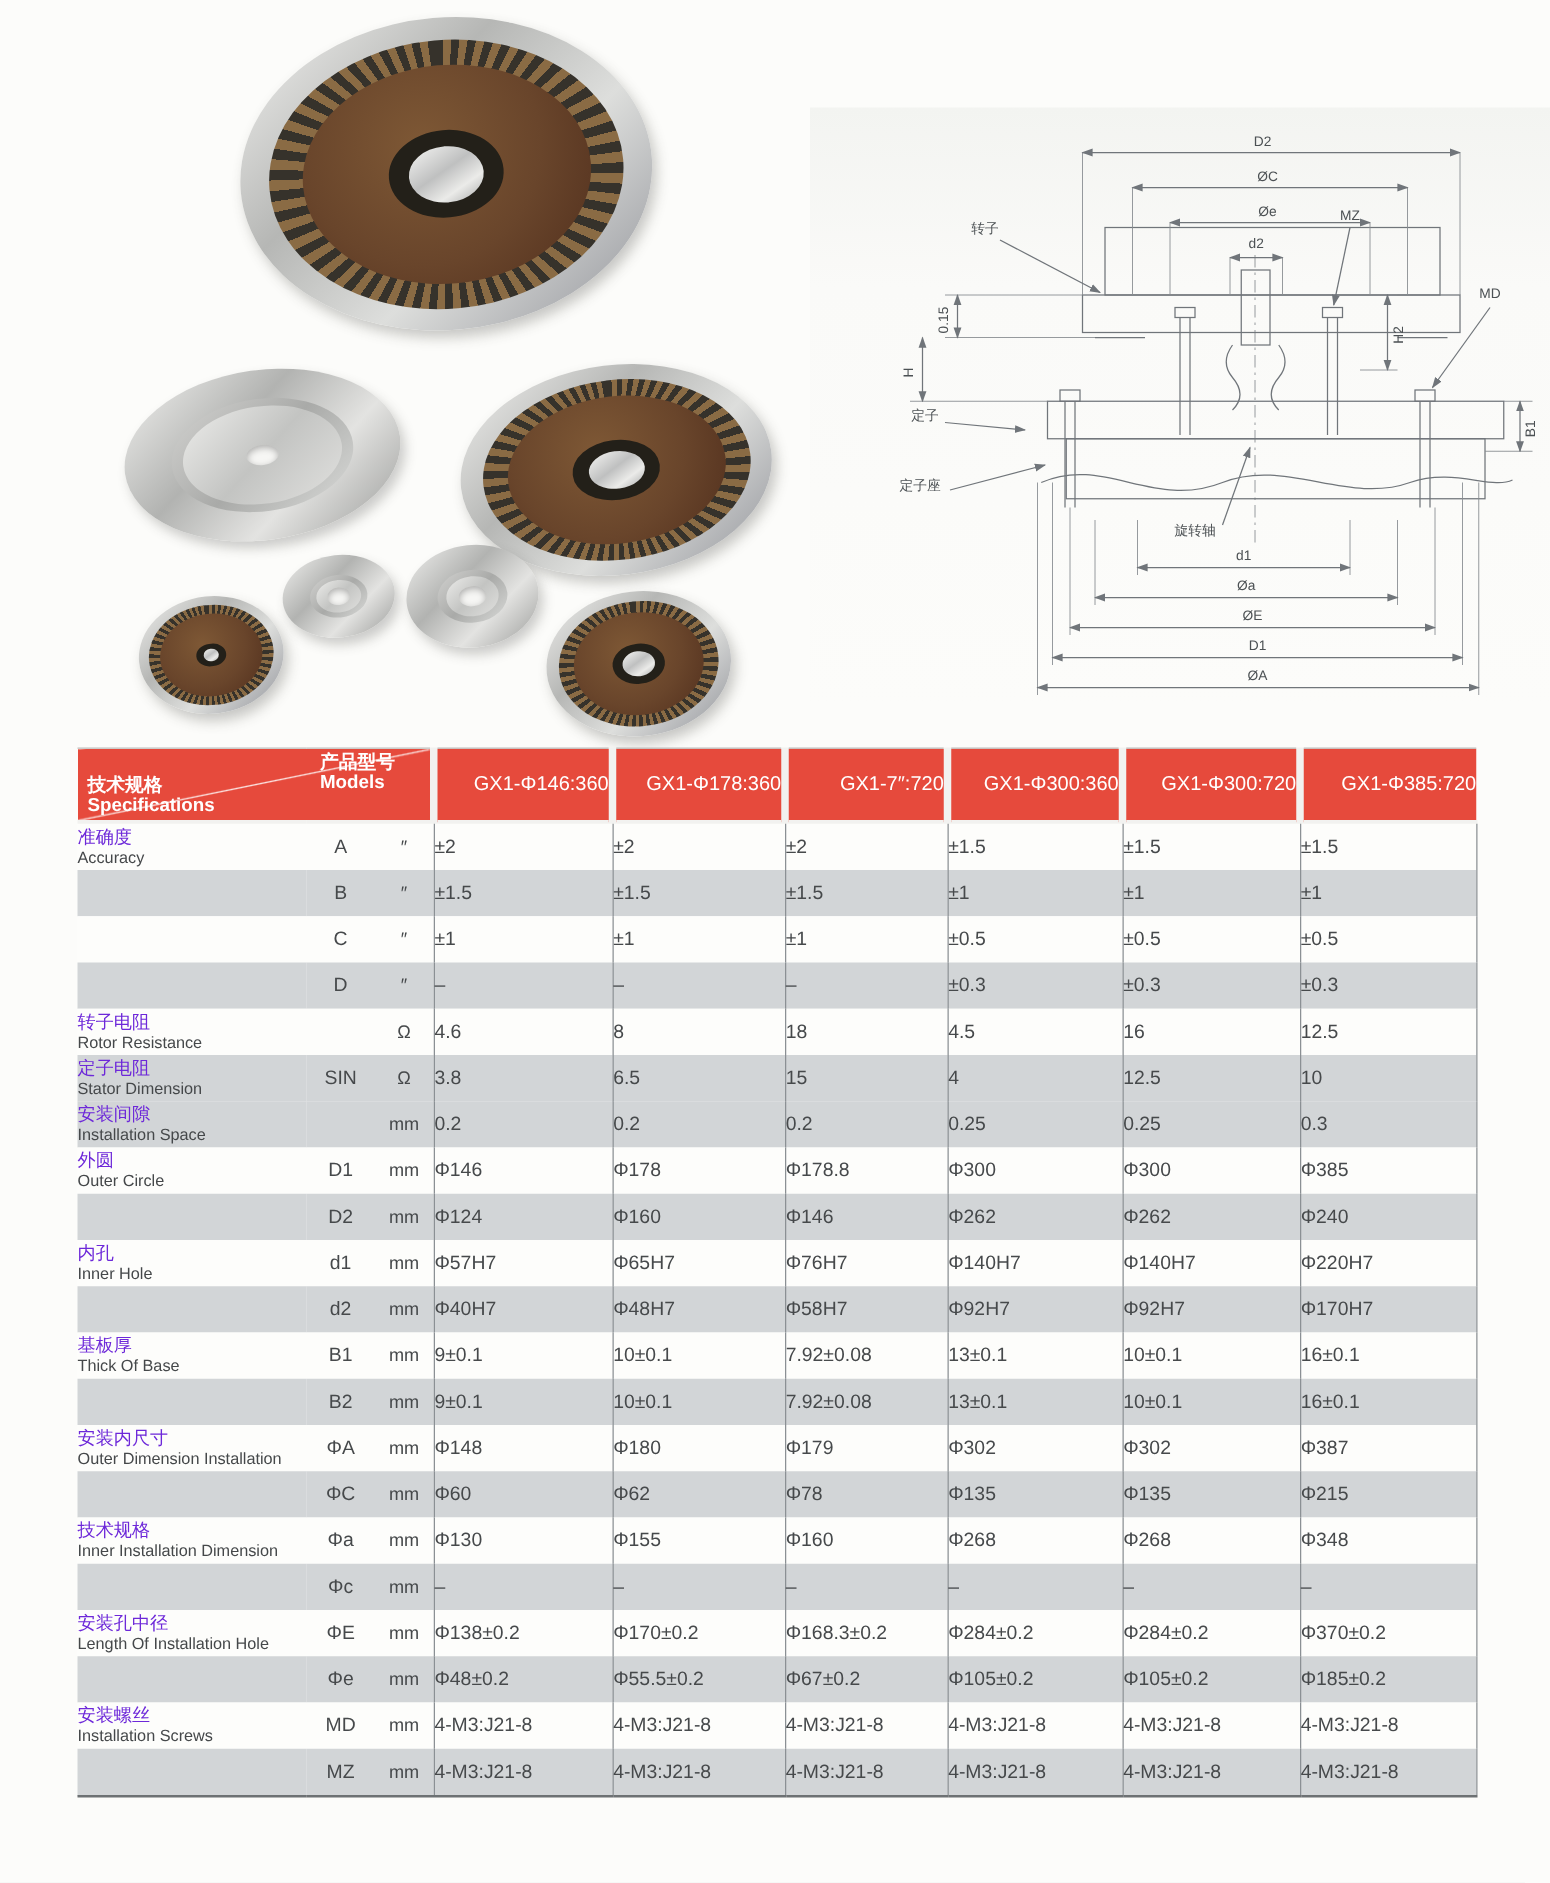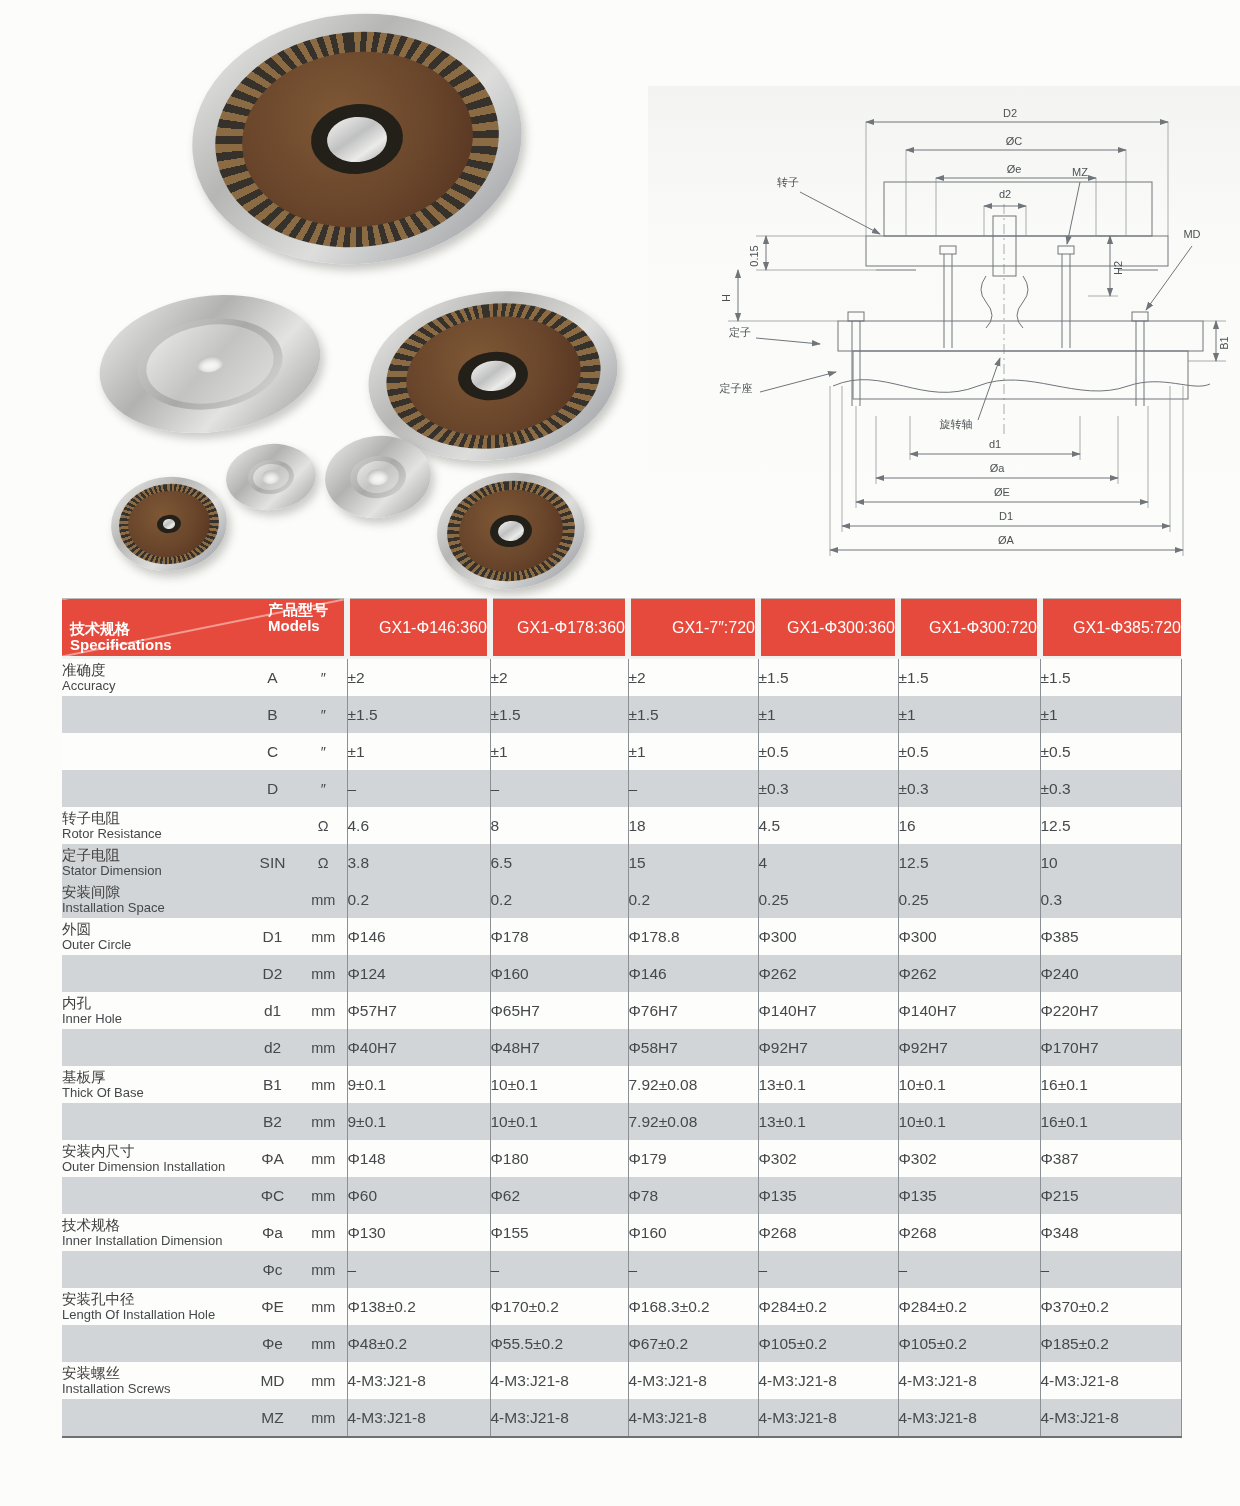--- a/index.html
+++ b/index.html
@@ -29,28 +29,28 @@
   .dth{stroke:#878c90;stroke-width:.7;fill:none;}
 
   
   .spec-table-wrap{position:absolute;left:62px;top:598px;width:1119px;}
   table.spec{width:100%;table-layout:fixed;border-collapse:collapse;}
   table.spec th,table.spec td{padding:0;margin:0;font-weight:normal;}
   thead th{height:57px;background:#e64a3c;border-top:1px solid #bcbcba;border-bottom:3px solid #f2f2f0;}
   th.h-spec{position:relative;background:
       linear-gradient(to bottom right,rgba(255,255,255,0) calc(50% - 1px),rgba(255,255,255,.9) 50%,rgba(255,255,255,0) calc(50% + 1px)),
       #e64a3c;}
-  .h-models-blk{position:absolute;top:3px;right:16px;text-align:left;color:#fff;font-weight:bold;font-size:15px;line-height:16px;}
+  .h-models-blk{position:absolute;top:3px;right:28px;text-align:left;color:#fff;font-weight:bold;font-size:15px;line-height:16px;}
   .h-spec-blk{position:absolute;bottom:3px;left:8px;text-align:left;color:#fff;font-weight:bold;font-size:15px;line-height:16px;}
   th.h-model{color:#fff;font-weight:bold;font-size:16px;text-align:right;padding-left:9px;border-left:6px solid #f2f2f0;}
   tbody td{height:37px;vertical-align:middle;color:#46494b;font-size:15.5px;}
   tbody tr.gray td{background:#d2d5d7;}
   tbody tr.white td{background:#fdfdfb;}
   td.c-label{padding-left:8px;line-height:15px;}
-  td.c-label .cn{font-size:14.5px;color:#404040;}
+  td.c-label .cn{font-size:14.5px;color:#6d28d9;}
   td.c-label .en{font-size:13px;color:#45484a;}
   td.c-param{text-align:center;font-size:15.5px;}
   td.c-unit{text-align:center;font-size:14.5px;}
   td.c-val{padding-left:18px;border-left:1px solid #8b9094;}
   td.c-val.last{border-right:1px solid #8b9094;}
   tbody tr:last-child td{border-bottom:2px solid #6d7173;}
 </style>
 </head>
 <body>
 

